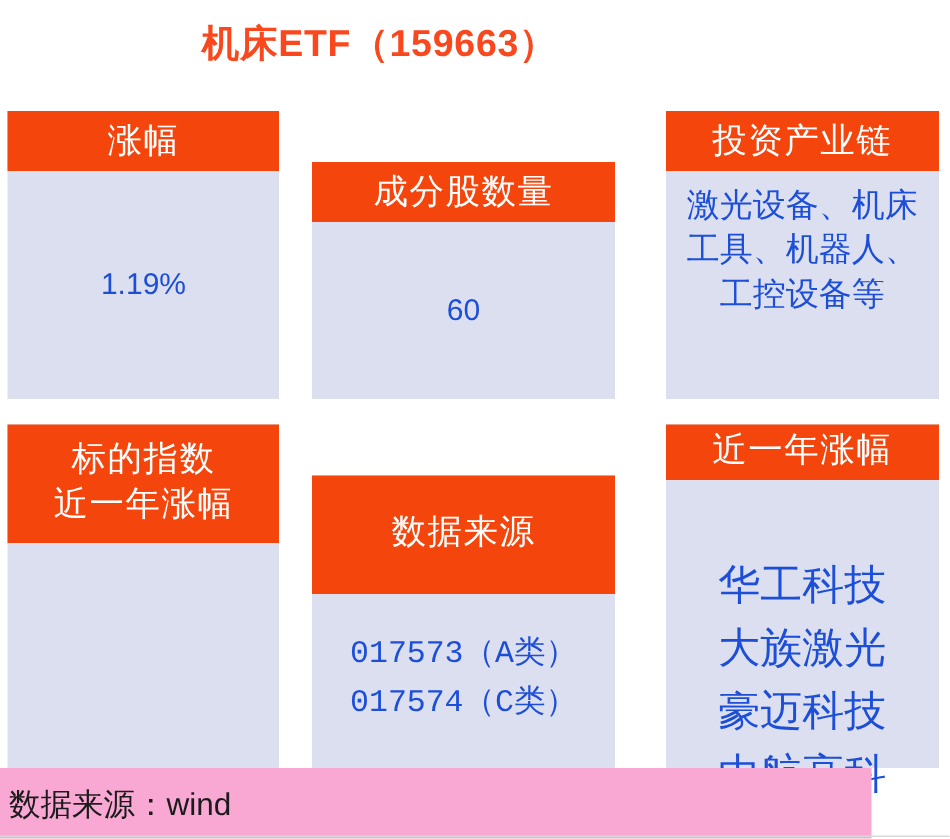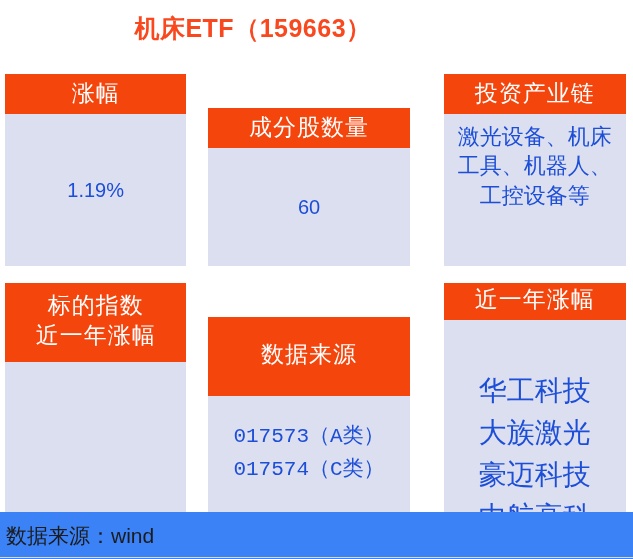--- a/index.html
+++ b/index.html
@@ -111,23 +111,23 @@
   }
   .ml {
     white-space: pre-line;
   }
 
   
   .footer {
     position: absolute;
     left: 0;
     top: 512px;
-    width: 633px;
+    width: 581px;
     height: 47px;
-    background: #3b82f6;
+    background: #f9a8d4;
     display: flex;
     align-items: center;
   }
   .footer-text {
     font-size: 21px;
     color: #1b1b1b;
     padding-left: 6px;
     white-space: nowrap;
   }
   .footer-rule {

